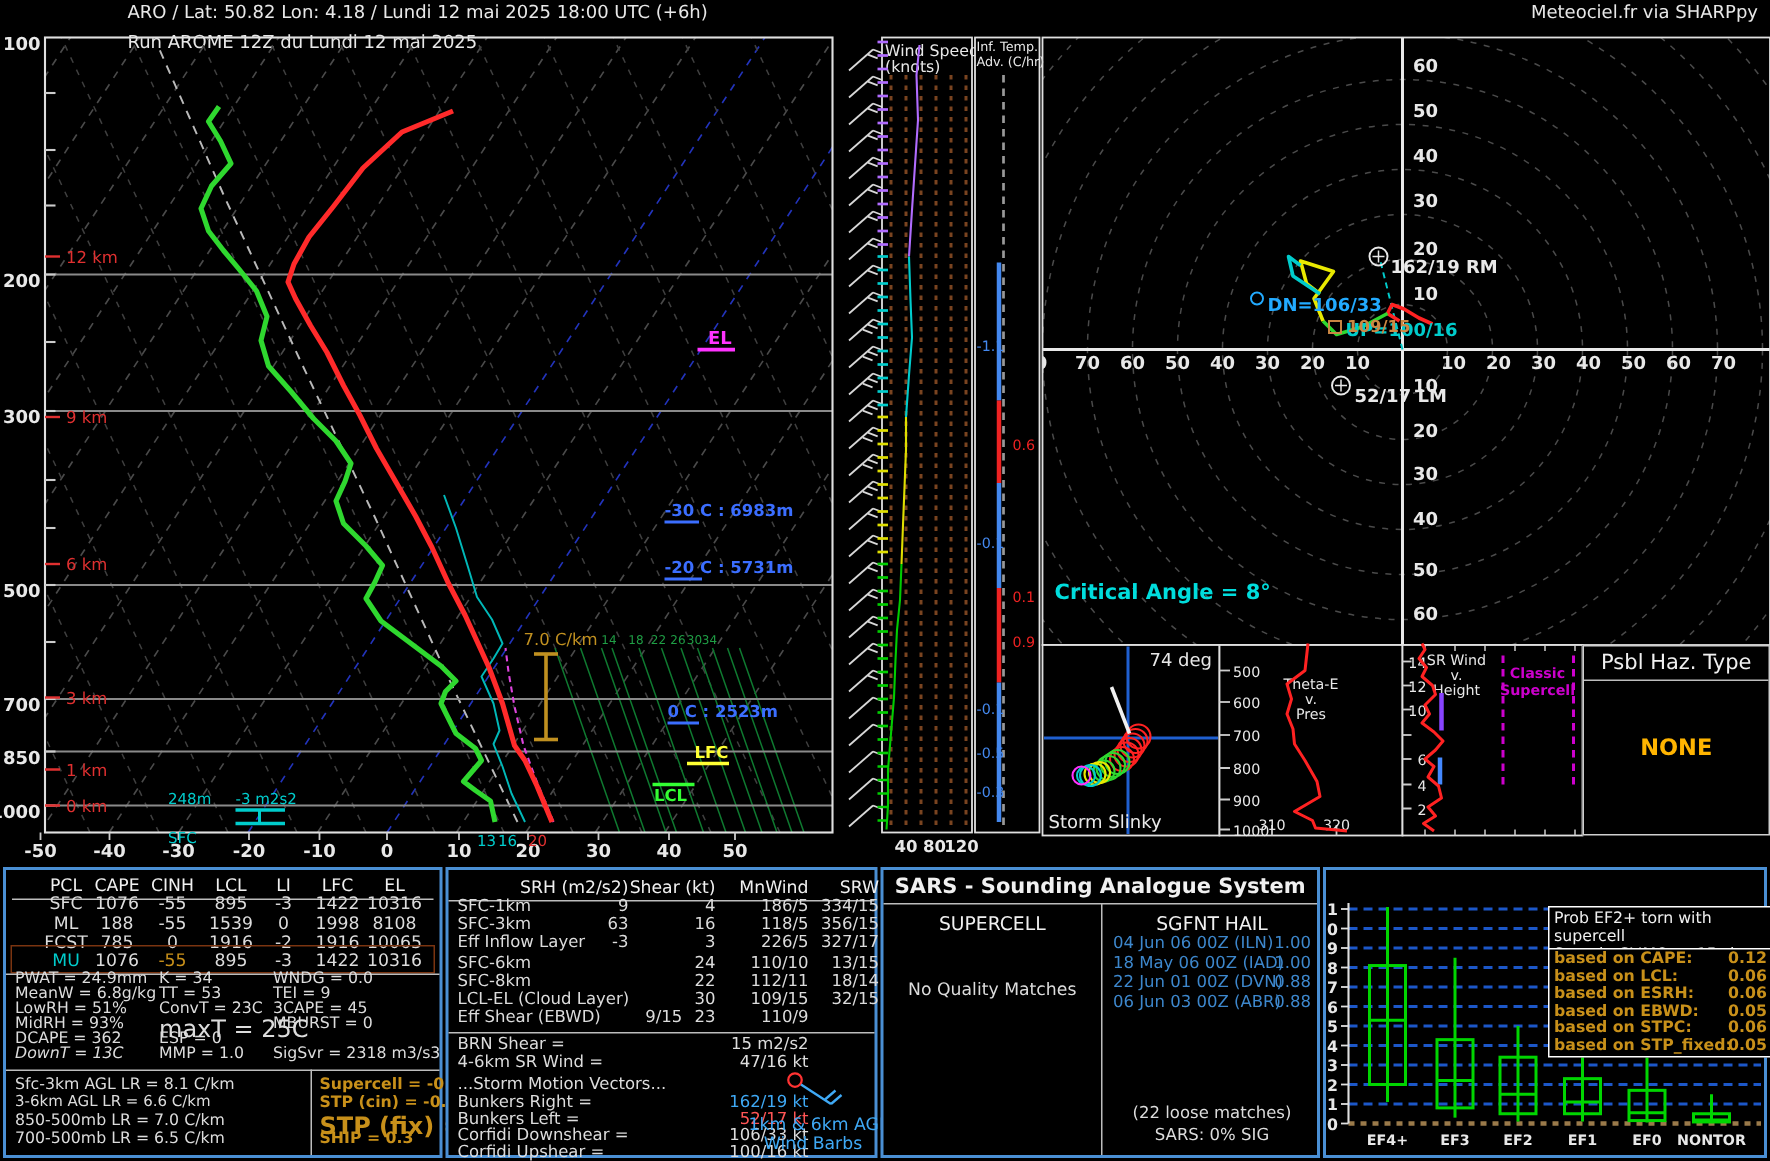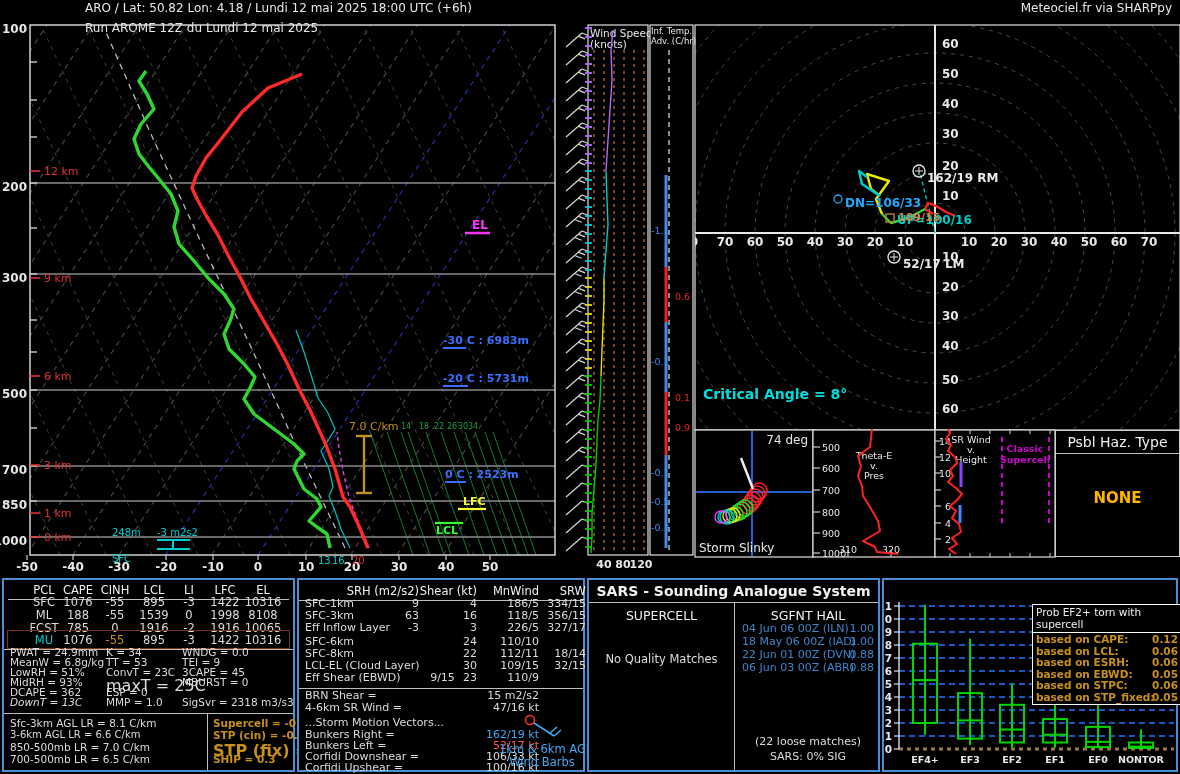--- a/index.html
+++ b/index.html
@@ -626,20 +626,21 @@
       <div class="rcell" style="left:0;top:29px;width:240px;">118/5</div>
       <div class="rcell" style="left:0;top:29px;width:287px;">356/15</div>
       <div class="row" style="left:6px;top:41px;">Eff Inflow Layer</div>
       <div class="rcell" style="left:0;top:41px;width:120px;">-3</div>
       <div class="rcell" style="left:0;top:41px;width:178px;">3</div>
       <div class="rcell" style="left:0;top:41px;width:240px;">226/5</div>
       <div class="rcell" style="left:0;top:41px;width:287px;">327/17</div>
       <div class="row" style="left:6px;top:55px;">SFC-6km</div>
       <div class="rcell" style="left:0;top:55px;width:178px;">24</div>
       <div class="rcell" style="left:0;top:55px;width:240px;">110/10</div>
+      <div class="rcell" style="left:0;top:55px;width:287px;">13/15</div>
       <div class="row" style="left:6px;top:67px;">SFC-8km</div>
       <div class="rcell" style="left:0;top:67px;width:178px;">22</div>
       <div class="rcell" style="left:0;top:67px;width:240px;">112/11</div>
       <div class="rcell" style="left:0;top:67px;width:287px;">18/14</div>
       <div class="row" style="left:6px;top:79px;">LCL-EL (Cloud Layer)</div>
       <div class="rcell" style="left:0;top:79px;width:178px;">30</div>
       <div class="rcell" style="left:0;top:79px;width:240px;">109/15</div>
       <div class="rcell" style="left:0;top:79px;width:287px;">32/15</div>
       <div class="row" style="left:6px;top:91px;">Eff Shear (EBWD)</div>
       <div class="rcell" style="left:0;top:91px;width:178px;">23</div>

